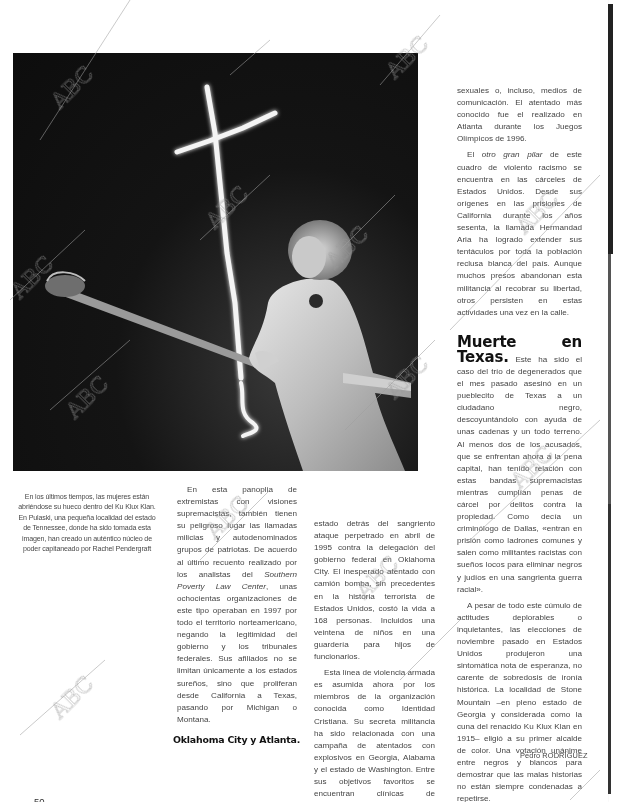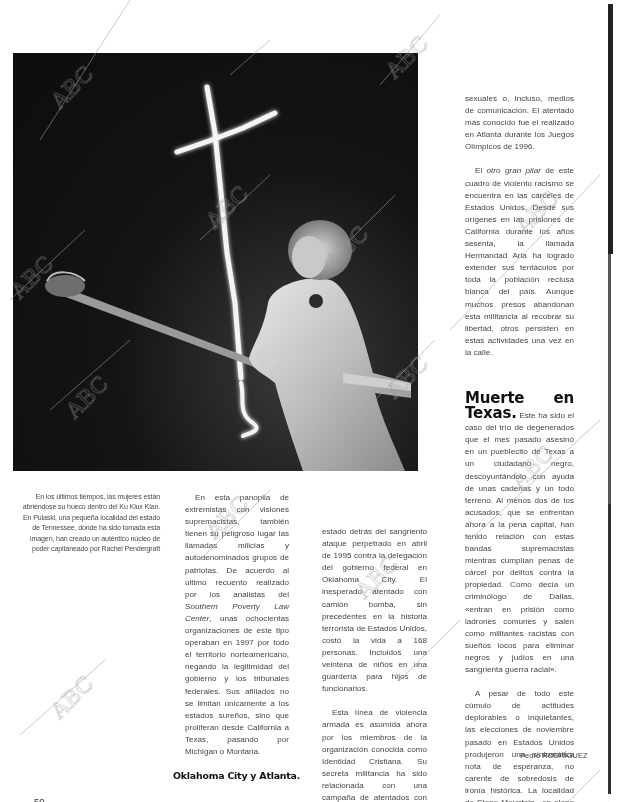--- a/index.html
+++ b/index.html
@@ -16,29 +16,29 @@
     position: absolute; left: 0; width: 5px; background: #222;
   }
   .photo {
     position: absolute; left: 13px; top: 53px; width: 405px; height: 418px;
     background: radial-gradient(ellipse at 70% 75%, #3a3a3a 0%, #141414 45%, #0d0d0d 100%);
     overflow: hidden;
   }
   .photo svg { position: absolute; left: 0; top: 0; }
   .caption {
     position: absolute; left: 14px; top: 492px; width: 146px;
-    font-size: 7.1px; line-height: 10.4px; text-align: right; color: #4a4a4a;
+    font-size: 7.1px; line-height: 10.4px; text-align: center; color: #4a4a4a;
     font-family: "Liberation Sans Narrow", "Liberation Sans", sans-serif;
     letter-spacing: -0.15px;
   }
   .col {
     position: absolute; font-size: 8.1px; line-height: 12.1px; color: #454545;
     text-align: justify; hyphens: manual;
   }
-  .col p { margin: 12px; text-indent: 10px; }
+  .col p { margin: 4px; text-indent: 10px; }
   .col p.noindent { text-indent: 0; }
   .col p + p { margin-top: 0; }
   .col h3 {
     margin: 8px 0 0 0; font-size: 9.4px; line-height: 12px; color: #111;
     font-weight: bold; font-family: "DejaVu Sans", sans-serif; letter-spacing: -0.2px;
   }
   .col .runin {
     font-weight: bold; color: #111; font-family: "DejaVu Sans", sans-serif; font-size: 15px;
     letter-spacing: -0.2px;
   }

